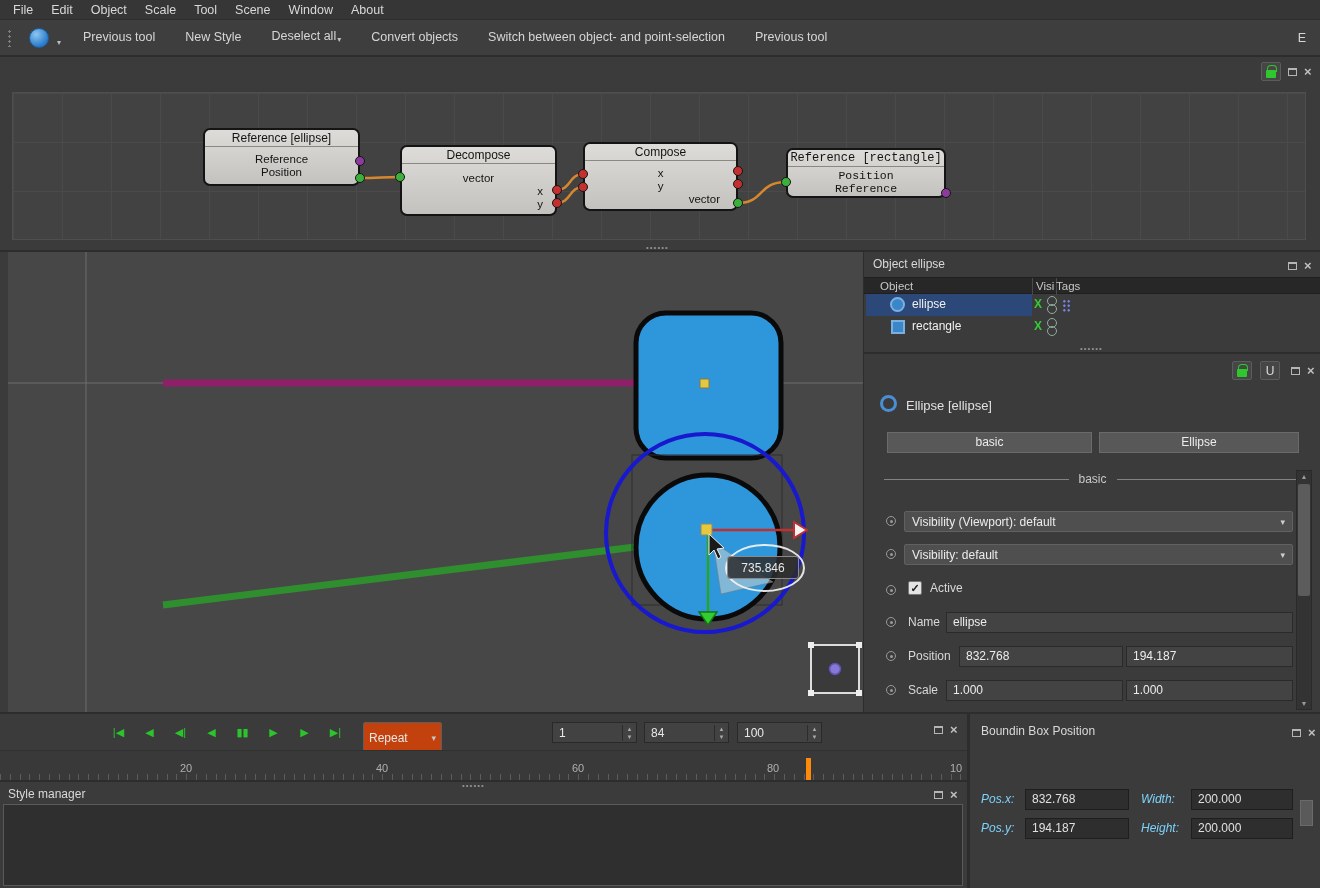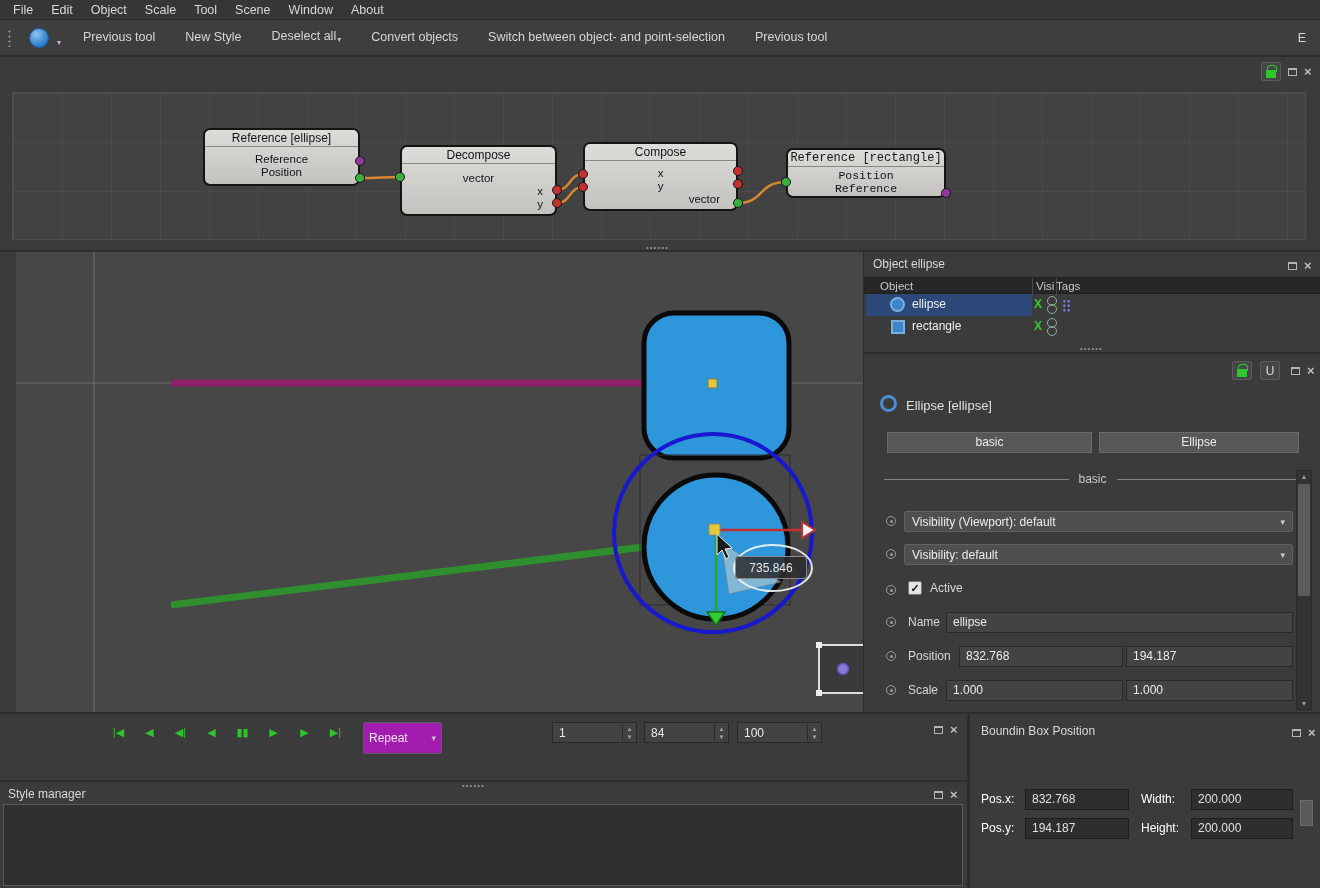--- a/index.html
+++ b/index.html
@@ -38,27 +38,27 @@
   .node-title { font-size:12px; height:17px; line-height:17px; text-align:center; border-bottom:1px solid #8a8883; }
   .node-rows { padding-top:3px; }
   .node-row { font-size:11.5px; height:13px; line-height:13px; text-align:center; }
   .node-row.right { text-align:right; padding-right:12px; }
   .port { position:absolute; width:10px; height:10px; border-radius:50%; border:1.5px solid #151515; }
   .port.green { background:#3cb03c; } .port.red { background:#c43030; } .port.purple { background:#8c3a9c; }
   .dots-h { color:#909090; font-size:8px; letter-spacing:1px; line-height:6px; }
   .dots-v { width:6px; background-image:radial-gradient(#8f8f8f 1px, transparent 1.3px); background-size:6px 7px; }
 
   
-  #canvas { left:16px; top:252px; width:863px; height:460px; background:#474747; border-right:3px solid #2d2d2d; }
+  #canvas { left:8px; top:252px; width:863px; height:460px; background:#474747; border-right:3px solid #2d2d2d; }
   #canvas-tooltip { left:719px; top:304px; width:72px; height:23px; background:rgba(45,45,45,0.85); border:1px solid #8a8a8a; border-radius:3px; color:#e8e8e8; font-size:12px; display:flex; align-items:center; justify-content:center; }
 
   
   #timeline { left:0; top:712px; width:967px; height:38px; background:#3b3b3b; border-top:2px solid #2d2d2d; }
   .pb-btn { position:absolute; top:8px; width:27px; height:21px; background:transparent; border:none; color:#2cc42c; font-size:11px; line-height:21px; text-align:center; padding:0; }
-  .combo { background:#a21caf; border:1px solid #5e5e5e; border-radius:2px; color:#e8e8e8; font-size:12px; display:flex; align-items:center; padding:15px 5px; }
+  .combo { background:#c2410c; border:1px solid #5e5e5e; border-radius:2px; color:#e8e8e8; font-size:12px; display:flex; align-items:center; padding:15px 5px; }
   .combo .arr { margin-left:auto; font-size:9px; color:#c8c8c8; }
   .spin { background:#424242; border:1px solid #292929; color:#e8e8e8; font-size:12px; display:flex; align-items:center; }
   .spin .val { padding-left:6px; flex:1; }
   .spin .btns { width:14px; border-left:1px solid #2c2c2c; display:flex; flex-direction:column; align-items:center; justify-content:center; }
   .spin .btns span { font-size:6px; color:#aaa; line-height:8px; }
 
   #ruler { left:0; top:750px; width:967px; height:30px; background:#393939; border-top:1px solid #303030; }
   .tick-label { position:absolute; top:11px; color:#b0b0b0; font-size:11px; transform:translateX(-50%); }
   #minor-ticks { position:absolute; left:0; bottom:0; width:100%; height:6px; background-image:repeating-linear-gradient(90deg,#5c5c5c 0 1px, transparent 1px 9.8px); }
   #playhead { position:absolute; left:806px; top:7px; width:5px; height:23px; background:#fe8a0b; }
@@ -97,21 +97,21 @@
   .dropdown .arr { margin-left:auto; font-size:9px; color:#cfcfcf; }
   .prop-label { position:absolute; top:3px; color:#d8d8d8; font-size:12px; }
   .text-field { position:absolute; top:0; height:21px; background:#434343; border:1px solid #2a2a2a; color:#ececec; font-size:12px; line-height:19px; padding-left:6px; }
   .checkbox { position:absolute; left:44px; top:1px; width:14px; height:14px; background:#e4e4e4; border:1px solid #777; border-radius:2px; color:#222; font-size:11px; font-weight:bold; text-align:center; line-height:13px; }
   .scrollbar { position:absolute; background:#333; border:1px solid #2a2a2a; }
   .scroll-thumb { position:absolute; left:1px; width:12px; background:#5c5c5c; border-radius:2px; }
   .scroll-arr { position:absolute; left:0; width:100%; text-align:center; color:#9a9a9a; font-size:7px; }
 
   
   #bbox-manager { left:967px; top:712px; width:353px; height:176px; background:#3b3b3b; border-left:3px solid #2d2d2d; border-top:2px solid #2d2d2d; }
-  .bb-label { position:absolute; top:3px; color:#ffffff; font-size:12px; }
+  .bb-label { position:absolute; top:3px; color:#7dd3fc; font-size:12px;font-style:italic; }
   .bb-field { position:absolute; top:0; height:21px; background:#2e2e2e; border:1px solid #1e1e1e; color:#e0e0e0; font-size:12px; line-height:19px; padding-left:6px; }
 </style>
 </head>
 <body>
 
 <div id="app">
 
   <div id="menubar" class="abs">
     <span class="menu-item">File</span>
     <span class="menu-item">Edit</span>
@@ -282,20 +282,29 @@
           <span>▼</span>
         </span>
     </div>
 
     <div class="panel-icons abs" style="left:934px; top:9px;">
       <div class="float-icon"></div>
       <span class="close-icon">×</span>
     </div>
   </div>
 
+  <div id="ruler" class="abs">
+    <span class="tick-label" style="left:186px;">20</span>
+    <span class="tick-label" style="left:382px;">40</span>
+    <span class="tick-label" style="left:578px;">60</span>
+    <span class="tick-label" style="left:773px;">80</span>
+    <span class="tick-label" style="left:956px;">10</span>
+    <div id="minor-ticks"></div>
+    <div id="playhead"></div>
+  </div>
 
   <div id="style-manager" class="abs">
     <div class="dots-h abs" style="left:462px; top:1px;">••••••</div>
     <span class="panel-title abs" style="left:8px; top:5px;">Style manager</span>
     <div class="panel-icons abs" style="left:934px; top:6px;">
       <div class="float-icon"></div>
       <span class="close-icon">×</span>
     </div>
     <div id="style-content" class="abs"></div>
   </div>

